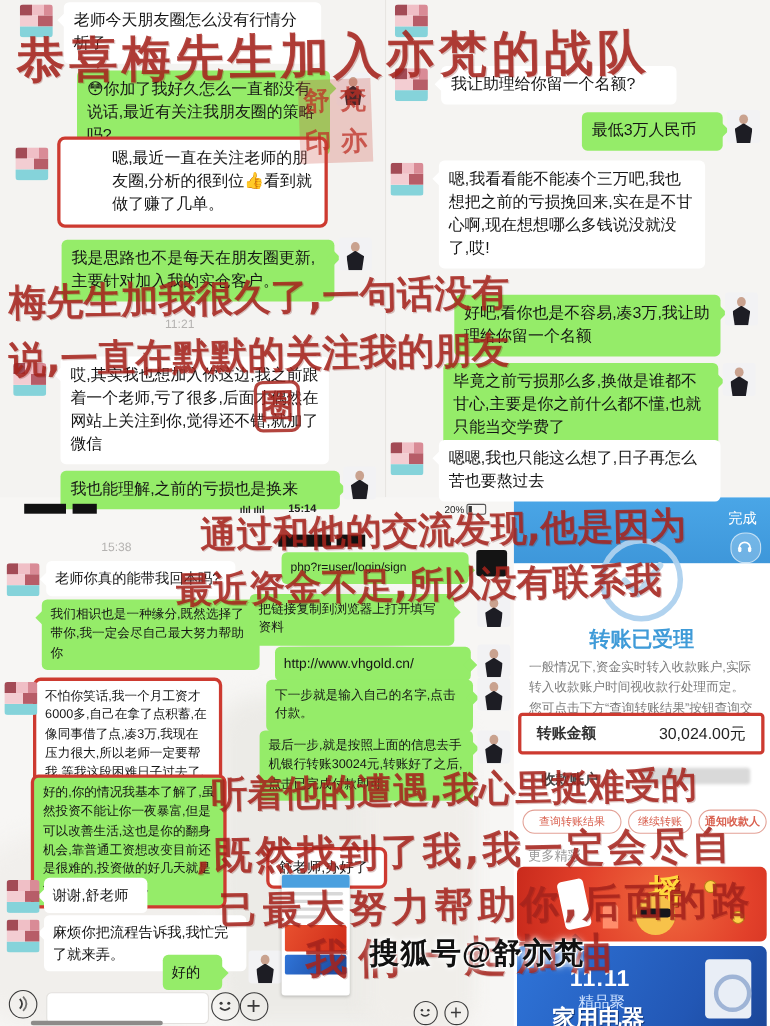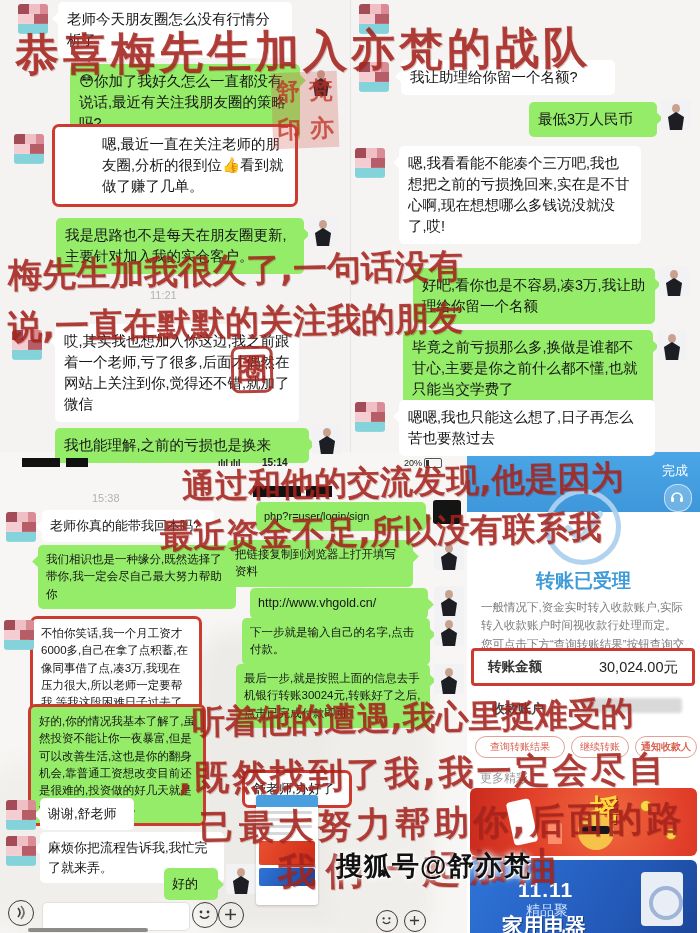--- a/index.html
+++ b/index.html
@@ -159,21 +159,21 @@
     <div class="av av-m" style="left:6px;top:60px;"></div>
     <div class="bub w tl sm" style="left:42px;top:58px;width:172px;font-size:13px;">老师你真的能带我回本吗?</div>
     <div class="bub g tl sm" style="left:38px;top:93px;width:198px;">我们相识也是一种缘分,既然选择了带你,我一定会尽自己最大努力帮助你</div>
     <div class="bub w rb sm" style="left:30px;top:164px;width:172px;">不怕你笑话,我一个月工资才6000多,自己在拿了点积蓄,在像同事借了点,凑3万,我现在压力很大,所以老师一定要帮我,等我这段困难日子过去了,我一定会报答老师的</div>
     <div class="av av-m" style="left:4px;top:168px;"></div>
     <div class="bub g rb sm" style="left:28px;top:252px;width:178px;">好的,你的情况我基本了解了,虽然投资不能让你一夜暴富,但是可以改善生活,这也是你的翻身机会,靠普通工资想改变目前还是很难的,投资做的好几天就是你一个月的工资了。</div>
     <div class="av av-m" style="left:6px;top:348px;"></div>
     <div class="bub w tl sm" style="left:40px;top:346px;width:94px;font-size:13px;">谢谢,舒老师</div>
     <div class="av av-m" style="left:6px;top:384px;"></div>
     <div class="bub w tl sm" style="left:40px;top:380px;width:184px;font-size:13px;">麻烦你把流程告诉我,我忙完了就来弄。</div>
-    <div class="bub g tr sm" style="left:164px;top:416px;width:54px;font-size:13px;">好的</div>
+    <div class="bub g tr sm" style="left:148px;top:416px;width:54px;font-size:13px;">好的</div>
     <div class="av av-suit" style="left:226px;top:412px;"></div>
 
     <div class="av av-k" style="left:433px;top:48px;width:28px;height:24px;"></div>
     <div class="bub g tr sm" style="left:256px;top:50px;width:170px;font-size:11px;">php?r=user/login/sign</div>
     <div class="bub g tr sm" style="left:227px;top:88px;width:186px;">把链接复制到浏览器上打开填写资料</div>
     <div class="av av-suit" style="left:434px;top:88px;"></div>
     <div class="bub g tr sm" style="left:250px;top:136px;width:178px;font-size:12.5px;">http://www.vhgold.cn/</div>
     <div class="av av-suit" style="left:434px;top:134px;"></div>
     <div class="bub g tr sm" style="left:242px;top:166px;width:188px;">下一步就是输入自己的名字,点击付款。</div>
     <div class="av av-suit" style="left:434px;top:164px;"></div>

